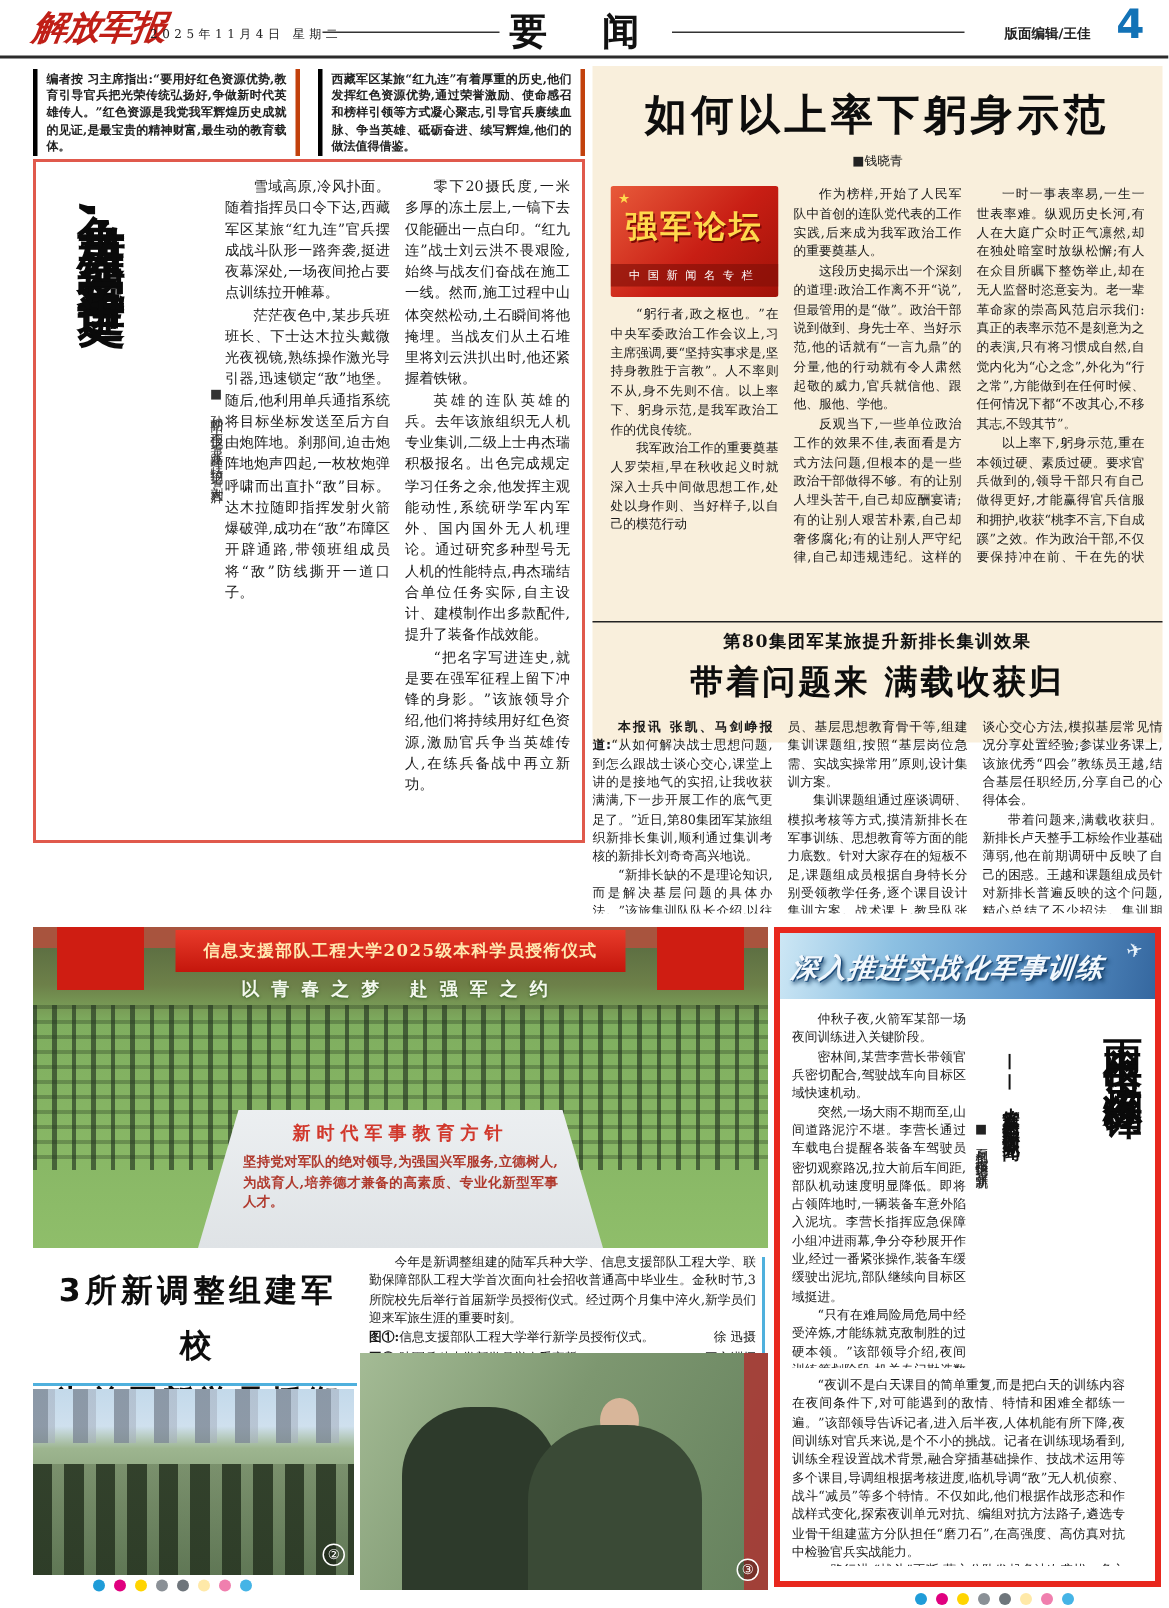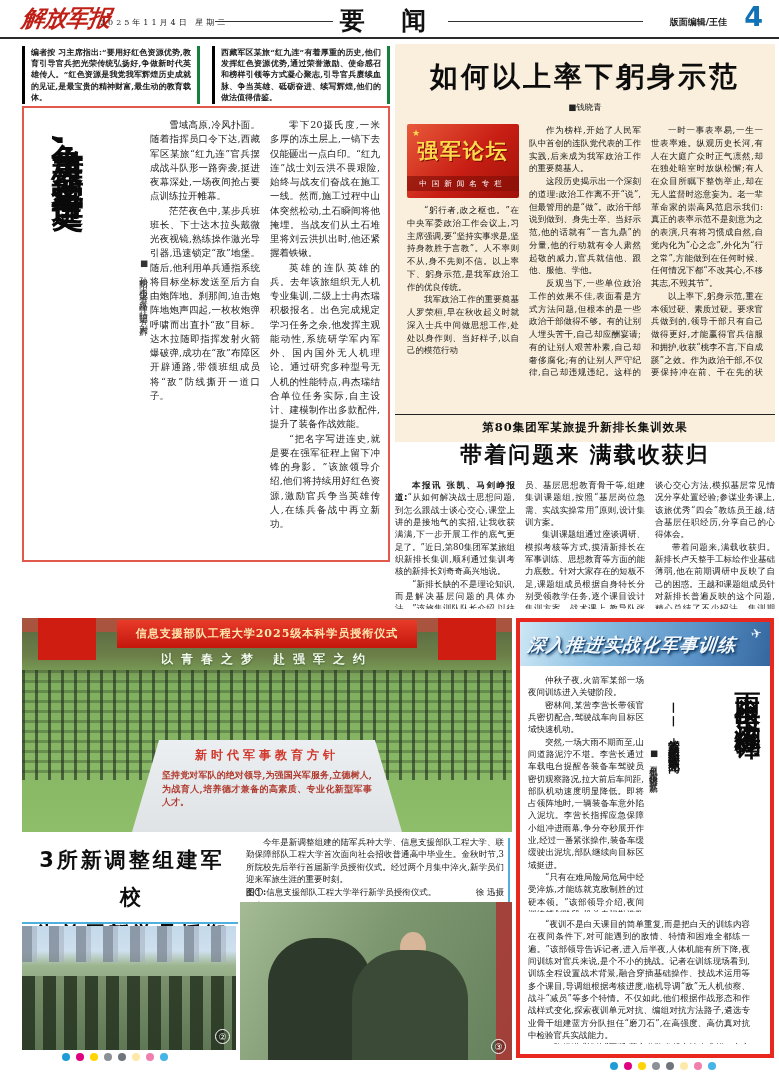--- a/index.html
+++ b/index.html
@@ -9,31 +9,31 @@
   
   .masthead { left:22px; top:3px; font-family:"DejaVu Serif", serif; font-style:italic; font-weight:bold; font-size:23px; color:#c01f17; letter-spacing:-1px; transform:skewX(-8deg); }
   .hdate { left:100px; top:17px; font-size:8px; letter-spacing:3px; color:#222; }
   .section-title { left:330px; top:4px; width:120px; text-align:center; font-family:"DejaVu Sans", sans-serif; font-weight:900; font-size:25px; letter-spacing:14px; color:#111; }
   .hrule-mid { top:21px; height:1px; background:#333; }
   .editor-label { right:52px; top:16px; font-size:9px; font-weight:bold; color:#222; font-family:"DejaVu Sans", sans-serif; }
   .page-number { right:16px; top:1px; font-size:27px; font-weight:900; color:#1272b6; font-family:"DejaVu Sans", sans-serif; }
   .hrule-bottom { left:0; top:37px; width:779px; height:2px; background:#2b2b2b; }
   
   .editor-note { left:22px; top:46px; width:368px; height:58px; display:flex; gap:12px; }
-  .note-col { flex:1; border-left:3px solid #000; border-right:3px solid #15803d; padding:1px 6px; font-size:8px; line-height:1.4; text-align:justify; font-weight:600; color:#222; overflow:hidden; }
+  .note-col { flex:1; border-left:3px solid #000; border-right:3px solid #c2410c; padding:1px 6px; font-size:8px; line-height:1.4; text-align:justify; font-weight:600; color:#222; overflow:hidden; }
   
   .left-box { left:22px; top:106px; width:368px; height:456px; border:2px solid #e0594c; padding:10px 8px; display:flex; background:#fff; }
   .lh-wrap { width:118px; position:relative; }
   .v-headline { writing-mode:vertical-rl; font-family:"DejaVu Sans", sans-serif; font-weight:900; font-size:32px; letter-spacing:4px; color:#0a0a0a; height:100%; margin-left:14px; }
   .v-byline { position:absolute; right:0px; top:140px; writing-mode:vertical-rl; font-size:8.5px; letter-spacing:2px; color:#333; height:250px; }
   .l-cols { flex:1; display:flex; gap:10px; overflow:hidden; }
   .l-col { flex:1; font-size:9.5px; line-height:1.5; text-align:justify; overflow:hidden; }
   .l-col p, .f-col p, .t-col p, .n-col p, .n-bottom p { text-indent:2em; margin:0; }
   
-  .forum { left:395px; top:44px; width:380px; height:398px; background:#f9efdc; padding-top:14px; }
+  .forum { left:395px; top:44px; width:380px; height:451px; background:#f9efdc; padding-top:14px; }
   .f-headline { text-align:center; font-family:"DejaVu Sans", sans-serif; font-weight:900; font-size:28px; letter-spacing:3px; color:#0d0d0d; }
   .f-sub { text-align:center; font-size:14px; font-weight:bold; margin-top:8px; color:#111; }
   .f-author { text-align:center; font-size:8.5px; margin-top:6px; color:#222; }
   .f-cols { display:flex; gap:10px; margin:10px 12px 0; height:252px; overflow:hidden; }
   .f-col { flex:1; font-size:8.5px; line-height:1.5; text-align:justify; overflow:hidden; }
   .badge { position:relative; height:74px; margin-bottom:6px; background:linear-gradient(135deg,#e85a3a 0%,#c81e14 55%,#a01208 100%); border-radius:2px; overflow:hidden; }
   .badge-title { text-align:center; padding-top:12px; font-family:"DejaVu Sans", sans-serif; font-weight:900; font-size:21px; letter-spacing:2px; color:#ffd94d; text-shadow:1px 1px 0 #7a0a05; }
   .badge-sub { margin-top:8px; background:rgba(130,15,8,.65); color:#fff; font-size:7.5px; letter-spacing:5px; text-align:center; padding:2px 0; }
   .star { position:absolute; left:5px; top:3px; color:#ffd94d; font-size:9px; }
   .divider { left:395px; top:414px; width:380px; height:1px; background:#222; }

